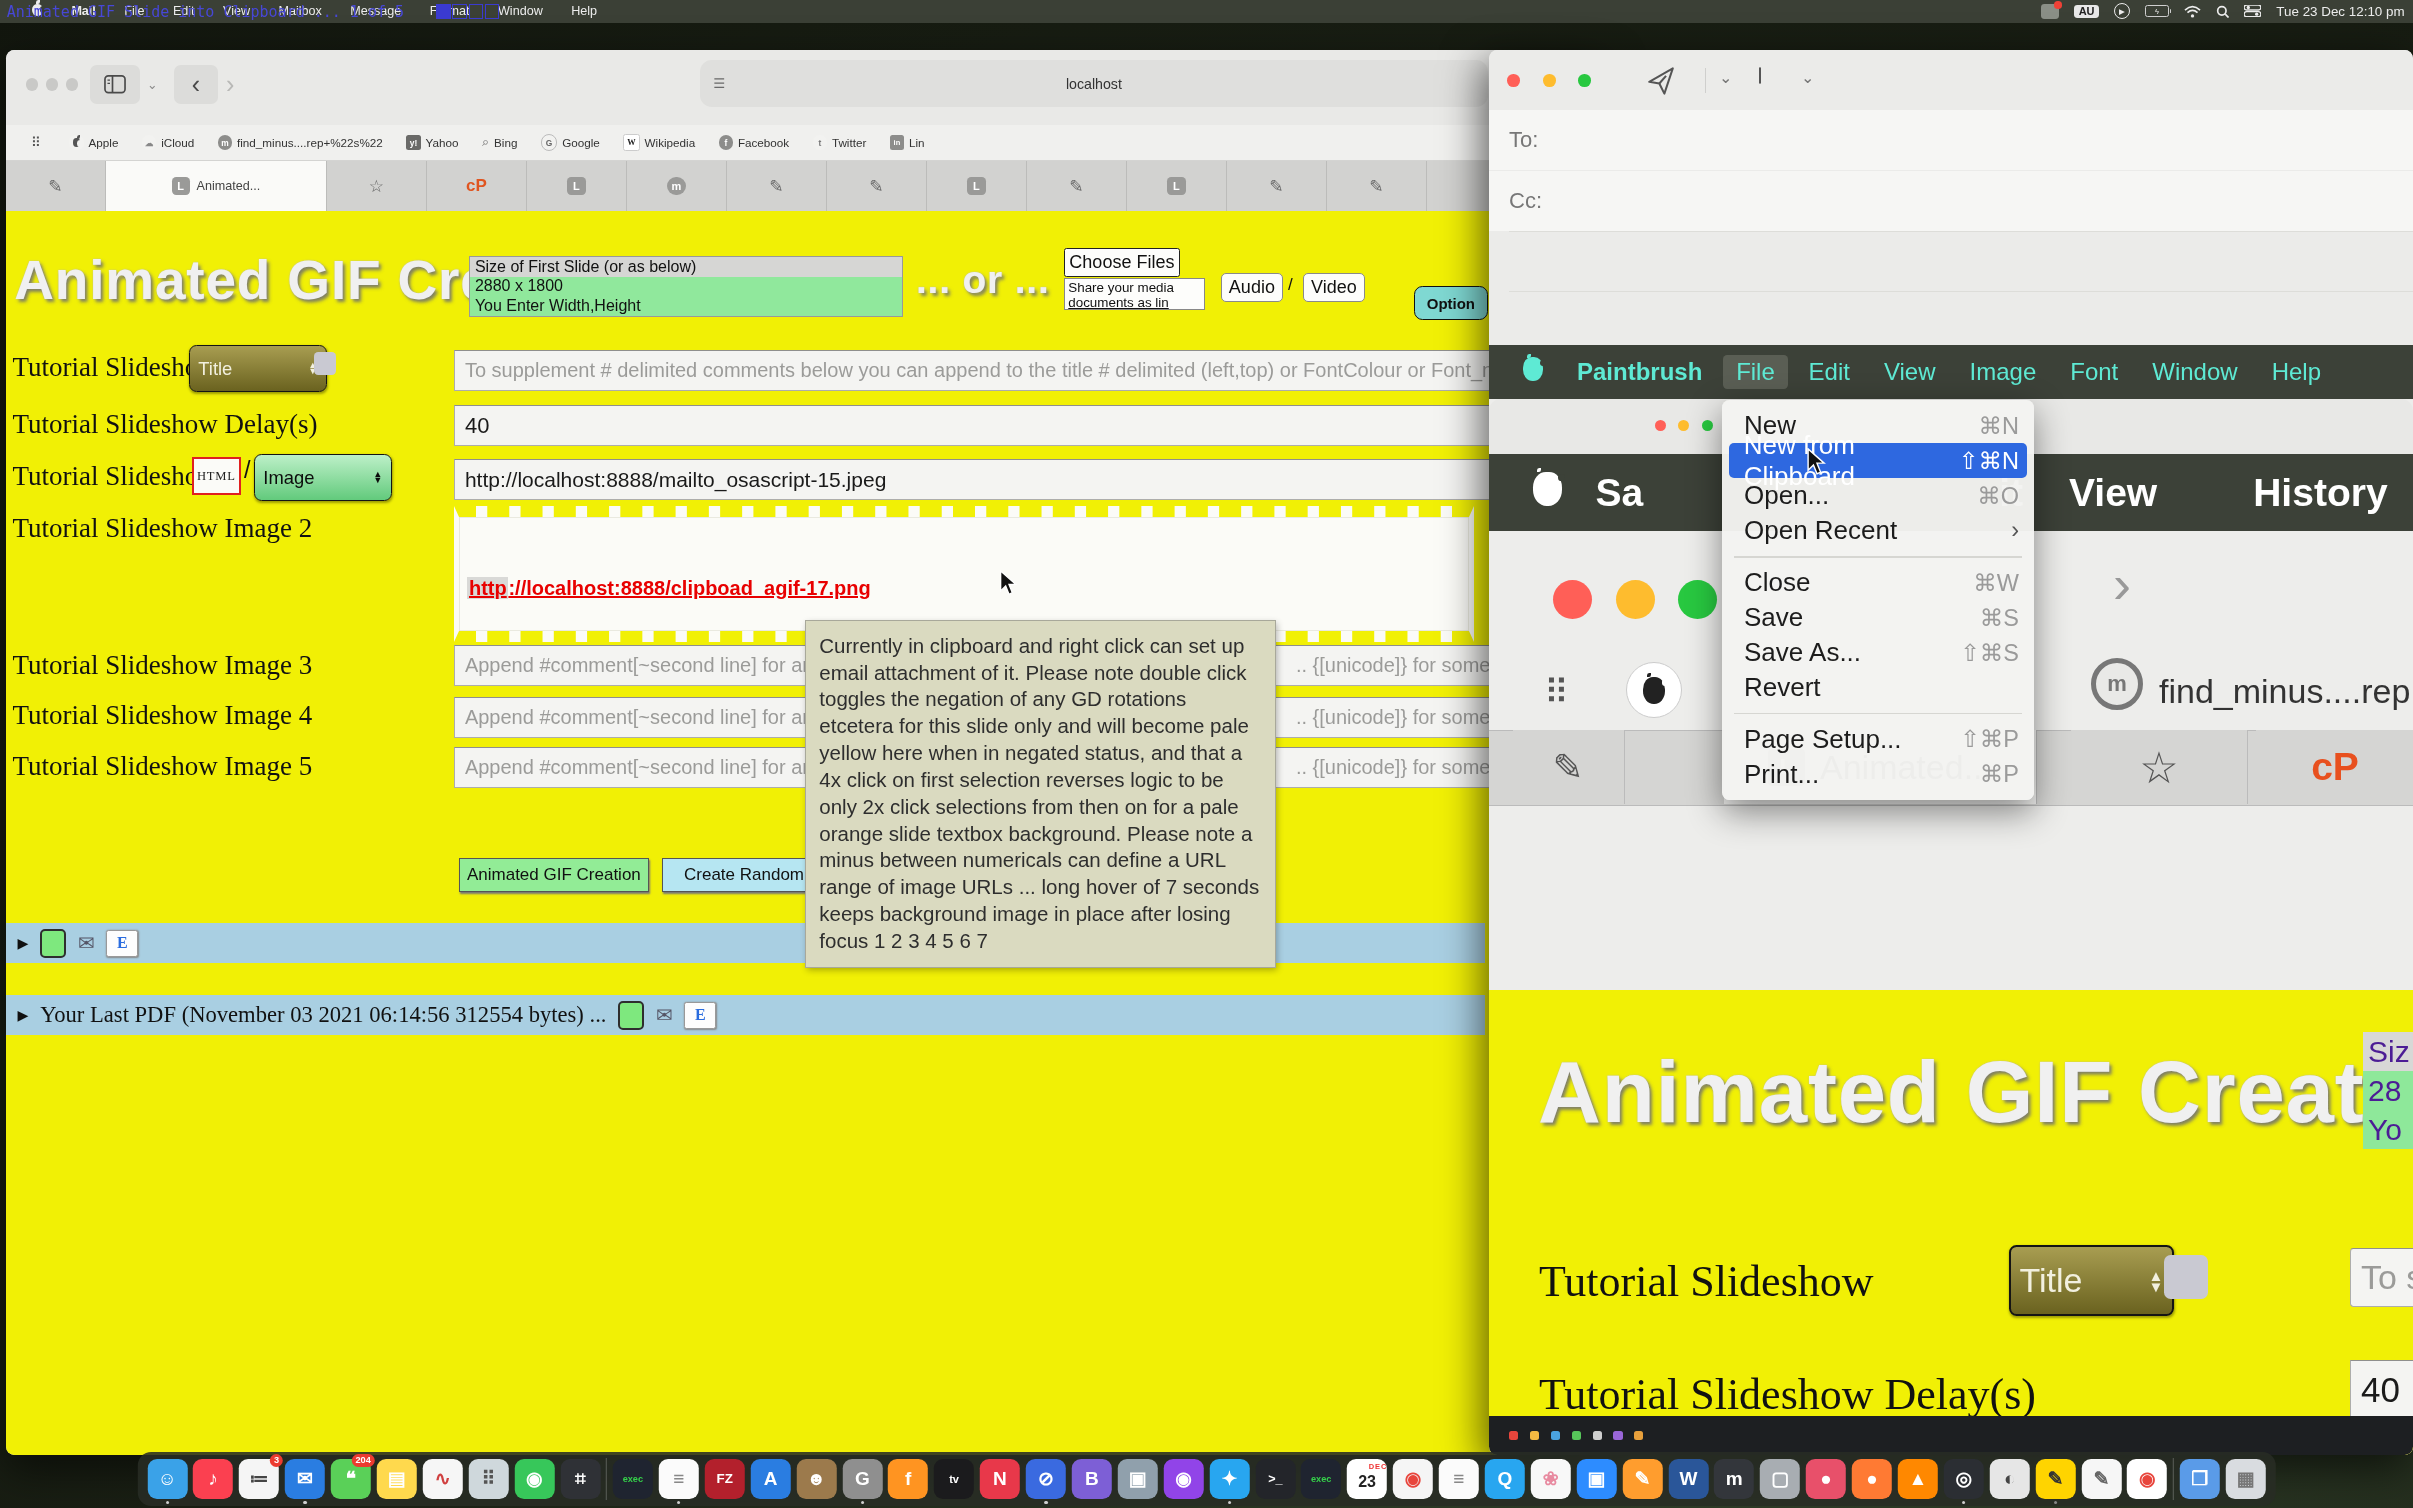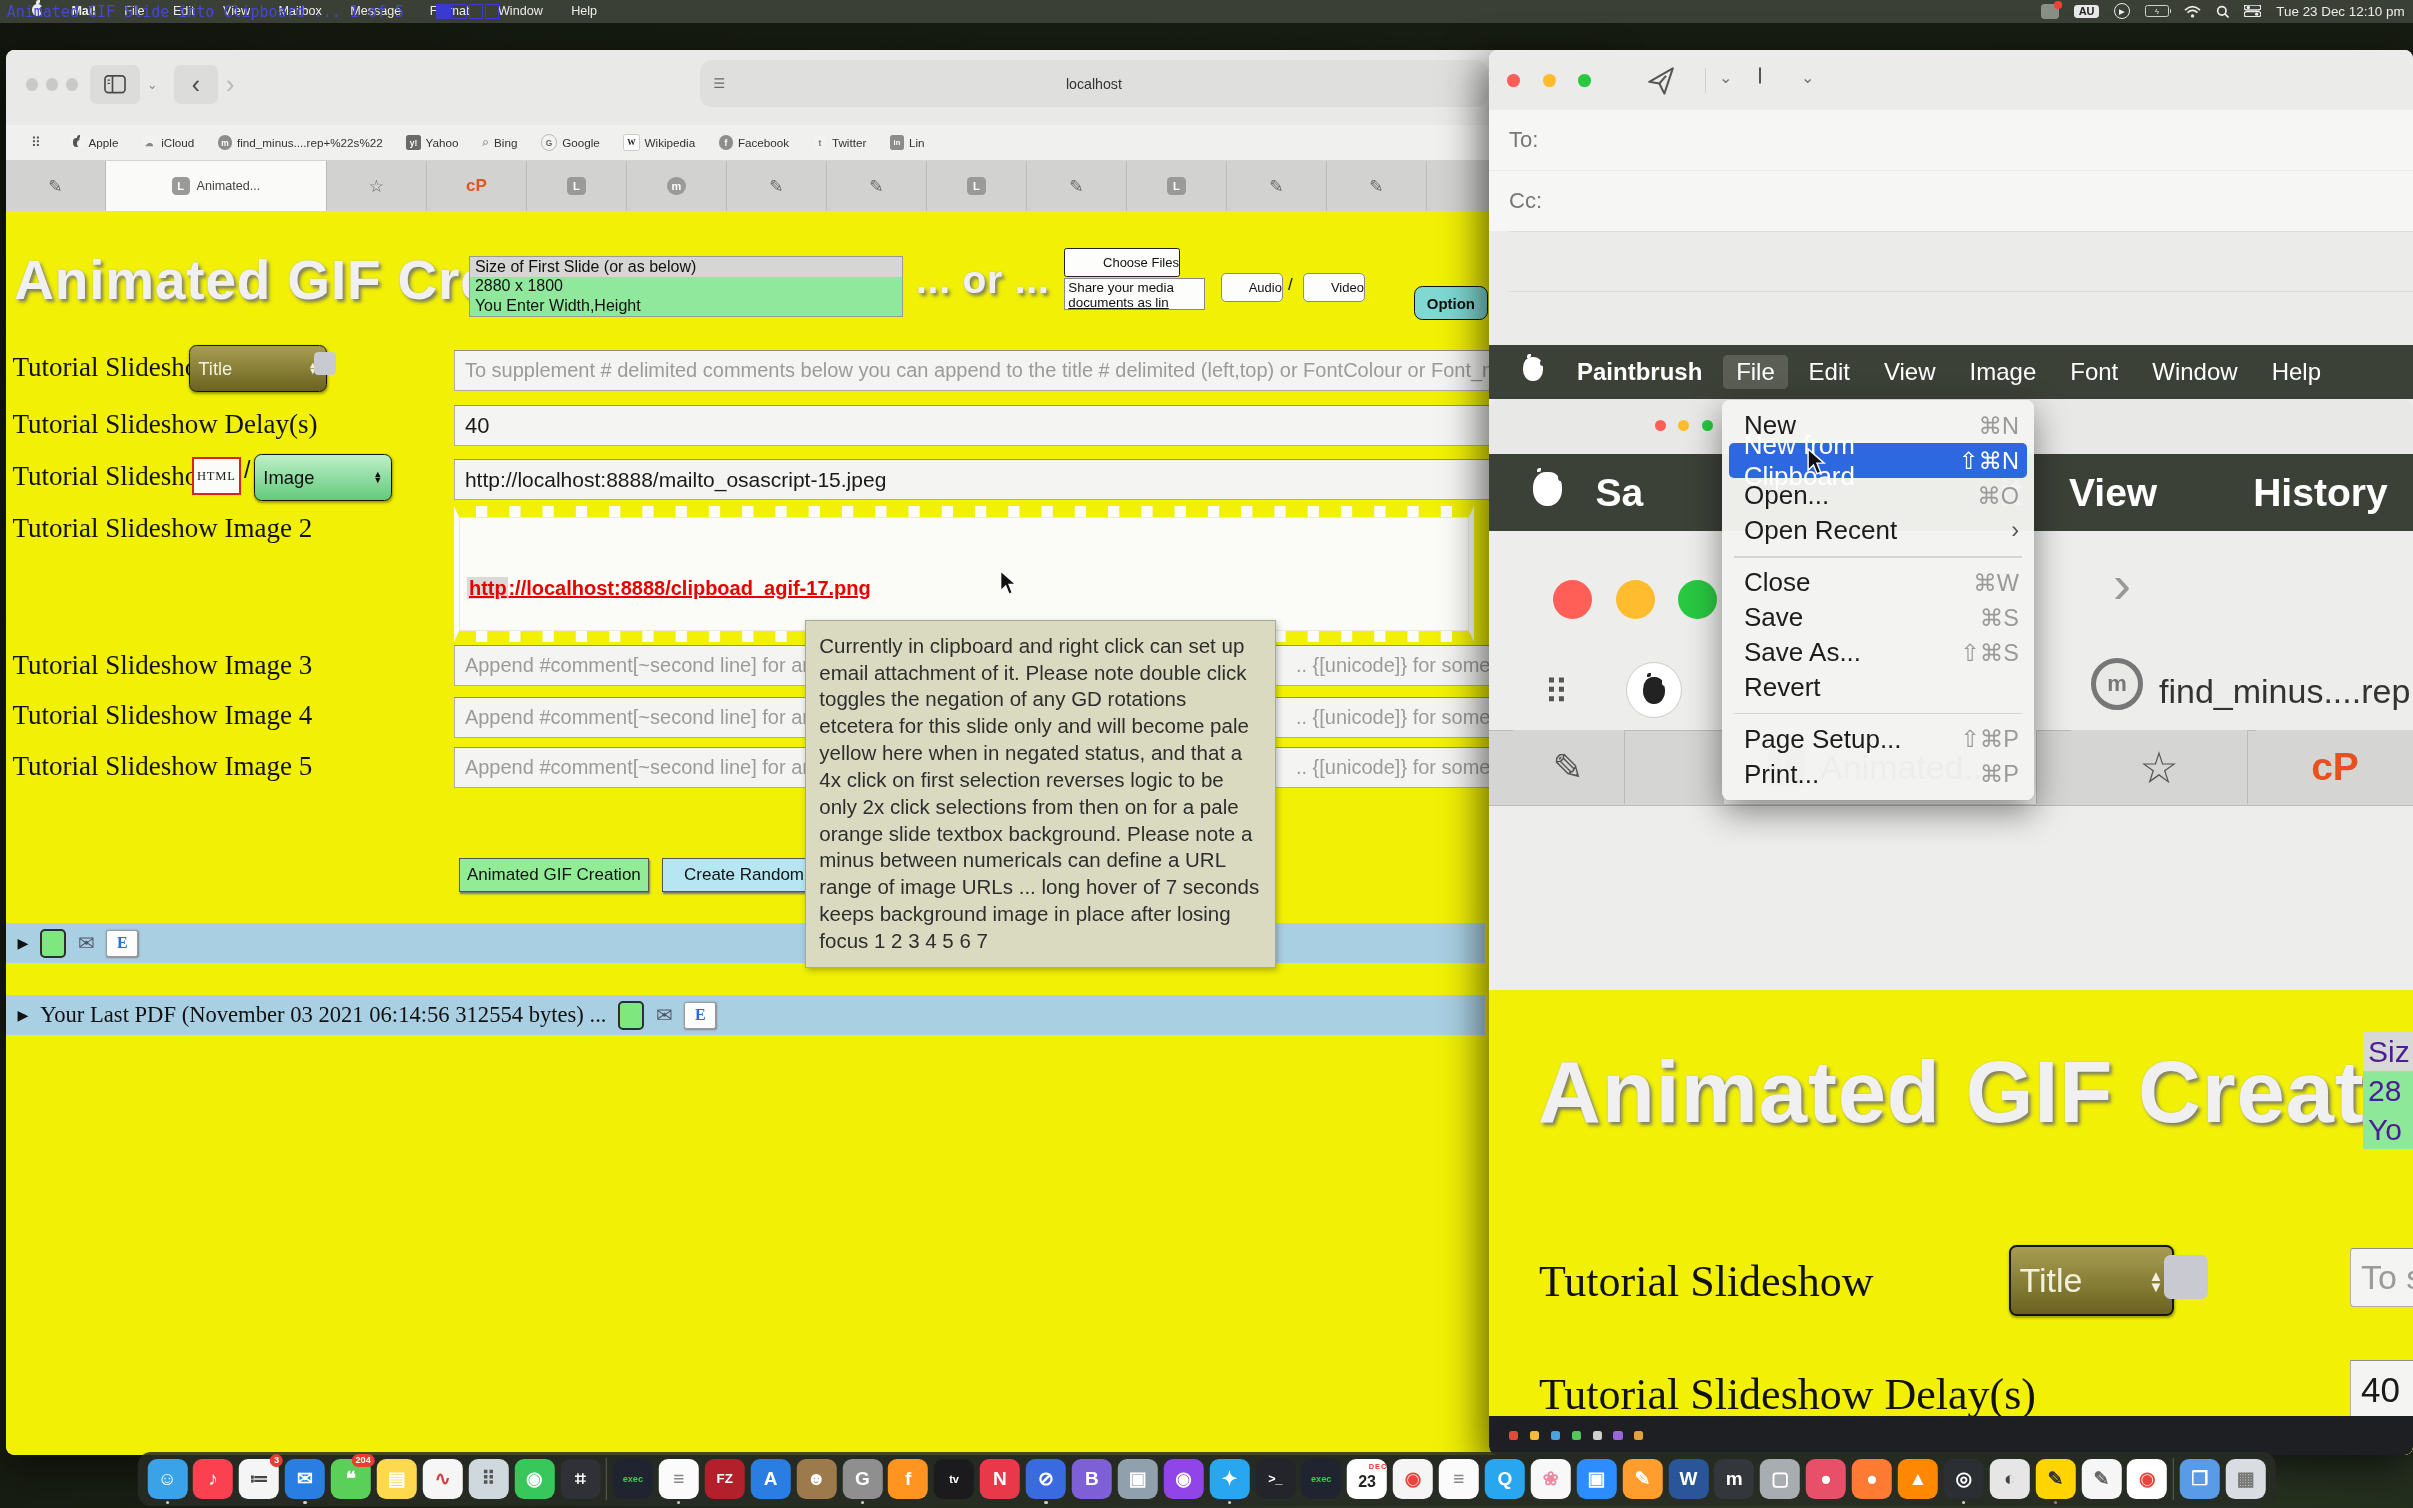--- a/index.html
+++ b/index.html
@@ -41,22 +41,22 @@
   .tab{width:99px;height:100%;border-right:0.8px solid #bcbcba;display:flex;align-items:center;justify-content:center;color:#666;font-size:17px}
   .tab.active{width:220px;background:#fafaf8;color:#444;font-size:12.6px;gap:6.7px}
   .lbadge{width:18.4px;height:18.4px;border-radius:4.2px;background:#9a9a98;color:#fff;font-size:11px;font-weight:bold;
           display:inline-flex;align-items:center;justify-content:center}
   
   .content{left:0;top:161px;width:1597px;height:1244px;background:#f1f005;overflow:hidden}
   .bigtitle{font-weight:bold;color:#f0f0f0;text-shadow:2.5px 3.4px 3.4px rgba(110,110,110,.85),0 0 1.7px #bbb;letter-spacing:0.8px}
   .sizebox{border:0.8px solid #999;font-size:16px;color:#111}
   .sizebox .sb-h{background:#d6d6d4;padding:0.8px 5px}
   .sizebox .sb-g{background:#90e89c;padding:0.8px 5px}
-  .whitebtn{background:#fdfdfb;border:0.8px solid #8a8a8a;border-radius:5px;font-size:13px;color:#111;
-            display:inline-flex;align-items:center;justify-content:flex-end}
+  .whitebtn{background:#fdfdfb;border:0.8px solid #8a8a8a;border-radius:5px;font-size:18px;color:#111;
+            display:inline-flex;align-items:center;justify-content:center}
   .option{background:#7fd8d2;border:1.7px solid #111;border-radius:8.4px;font-size:15px;color:#111;
           display:inline-flex;align-items:center;justify-content:center;font-weight:bold}
   .slabel{font-size:27px;color:#111}
   .dd{border:1.7px solid #141414;border-radius:7.5px;display:flex;align-items:center;justify-content:space-between;
       padding:0 8.4px;box-shadow:0.8px 1.7px 2.5px rgba(0,0,0,.35)}
   .dd.olive{background:linear-gradient(#a89d51,#6a621f);color:#f2f0df}
   .dd.green{background:linear-gradient(#bdf0c8,#62ca7c);color:#0c0c0c}
   .ddarr{display:flex;flex-direction:column;line-height:5.9px;font-size:9.2px}
   .inp{background:#f4f4f2;border:0.8px solid #adadab;border-top-color:#8f8f8d;color:#1a1a1a;
        display:flex;align-items:center;padding:0 10px;font-size:20px;white-space:nowrap;overflow:hidden}
@@ -80,21 +80,21 @@
         font-size:16px;display:inline-flex;align-items:center;justify-content:center;box-shadow:0.8px 0.8px 1.7px #888}
   
   .mtoolbar{left:0;top:0;width:100%;height:60px;background:#ebebe9;border-bottom:0.8px solid #d2d2d0}
   .mfield{position:absolute;left:0;width:100%;background:#f6f6f4;color:#777;font-size:22px;display:flex;align-items:center;padding-left:20px;box-sizing:border-box}
   .hair{position:absolute;left:20px;right:0;height:0.8px;background:#ddddd9}
   .fmticon{width:30px;height:23.5px;border:1.7px solid #555;border-radius:4.2px;position:relative}
   .fmticon::after{content:"";position:absolute;left:4.2px;top:4.2px;right:4.2px;height:1.7px;background:#555;
                   box-shadow:0 5px 0 #555,0 10px 0 #555}
   
   .shot{left:0;top:295px;width:924px;height:1110px;background:#ededeb;overflow:hidden}
-  .pbbar{left:0;top:0;width:100%;height:54px;background:#3c4138;color:#ffffff;font-size:24px}
+  .pbbar{left:0;top:0;width:100%;height:54px;background:#3c4138;color:#5eead4;font-size:24px}
   .pbbar .pmi{margin:0 17px;white-space:nowrap}
   .filehl{background:#5a5e54;border-radius:4.2px;padding:3.4px 13.4px;margin:0 3.4px}
   .graystrip{left:0;top:54px;width:100%;height:55px;background:#e8e8e6}
   .sbar{left:0;top:109px;width:100%;height:77px;background:#3c4138;color:#fff;font-size:39px;font-weight:bold;border-bottom:2.5px solid #111}
   .ebrowser{left:0;top:186px;width:100%;height:885px;background:#ededeb}
   .etab{position:absolute;top:0;height:74px;background:#d5d5d3;border-right:1.7px solid #bbb;display:flex;align-items:center;justify-content:center;color:#555}
   .eyellow{left:0;top:459px;width:924px;height:612px;background:#f1f005;overflow:hidden}
   .menu{left:233px;top:55px;width:312px;background:rgba(243,243,241,.97);border-radius:7.5px;
         box-shadow:0 11.7px 34px rgba(0,0,0,.45);padding:8.4px 0;z-index:30}
   .mrow{height:35px;display:flex;align-items:center;justify-content:space-between;padding:0 15px 0 22px;

